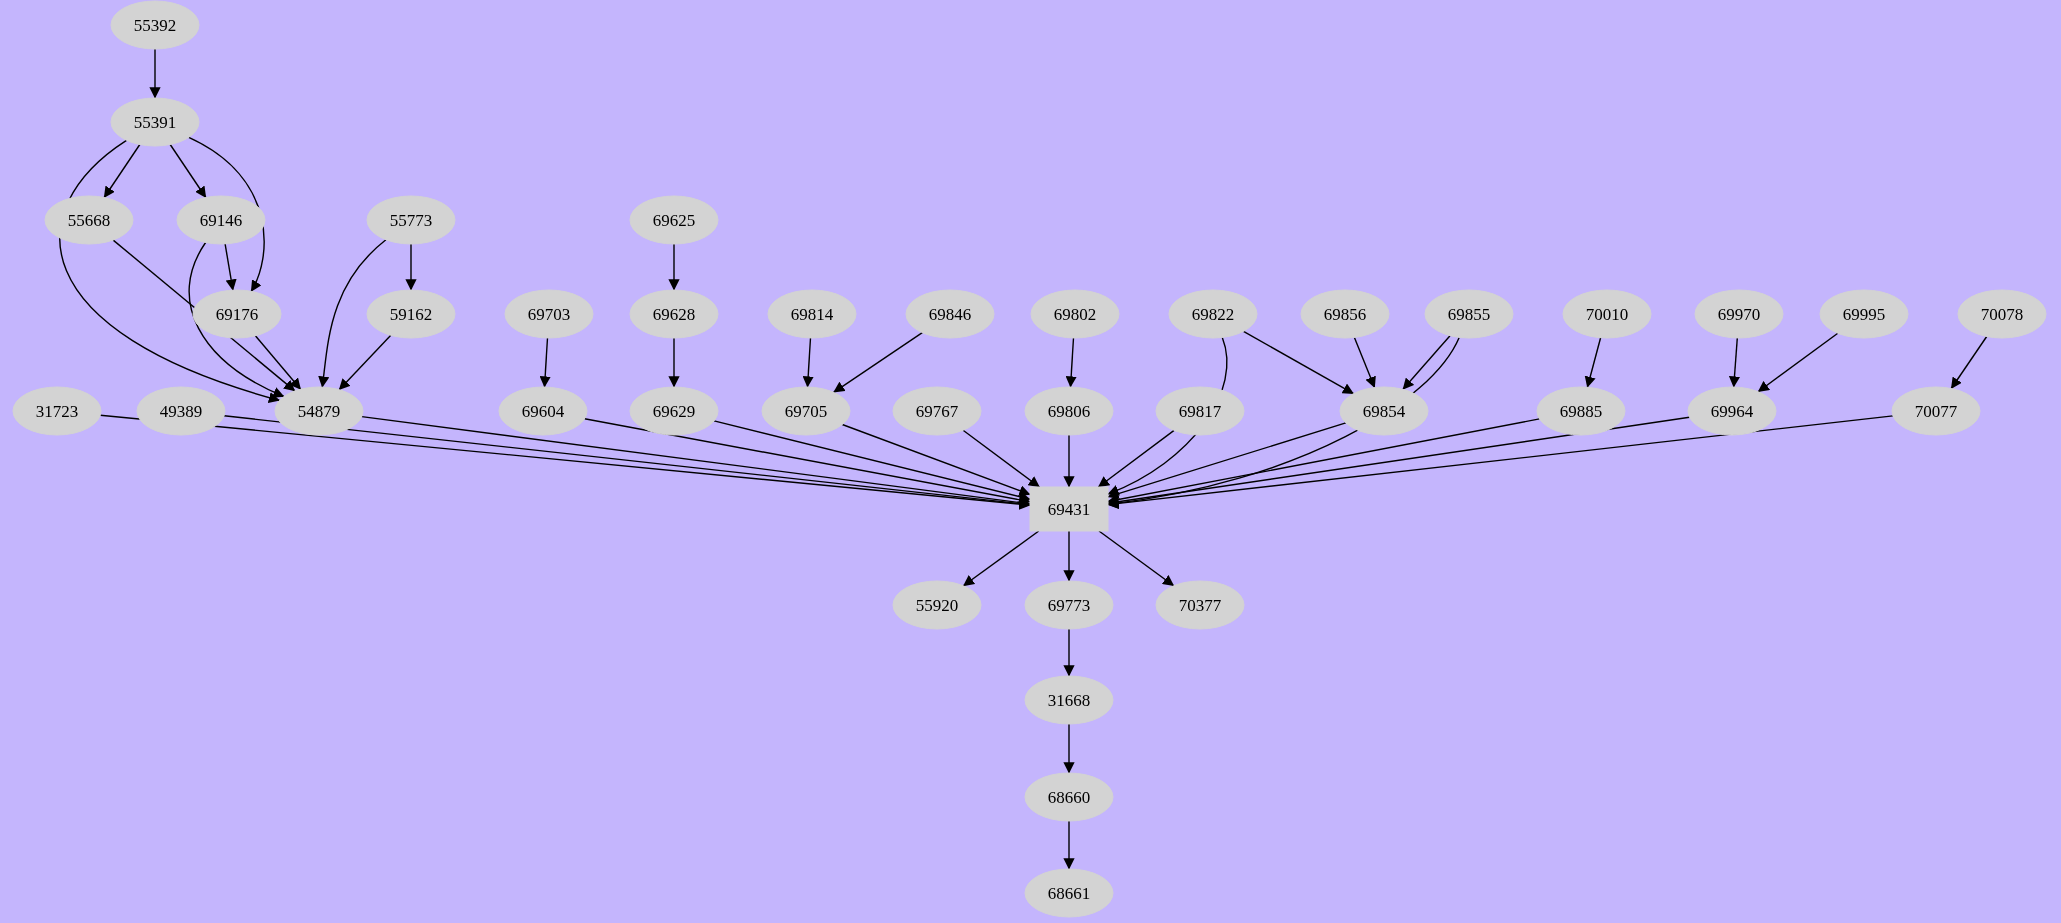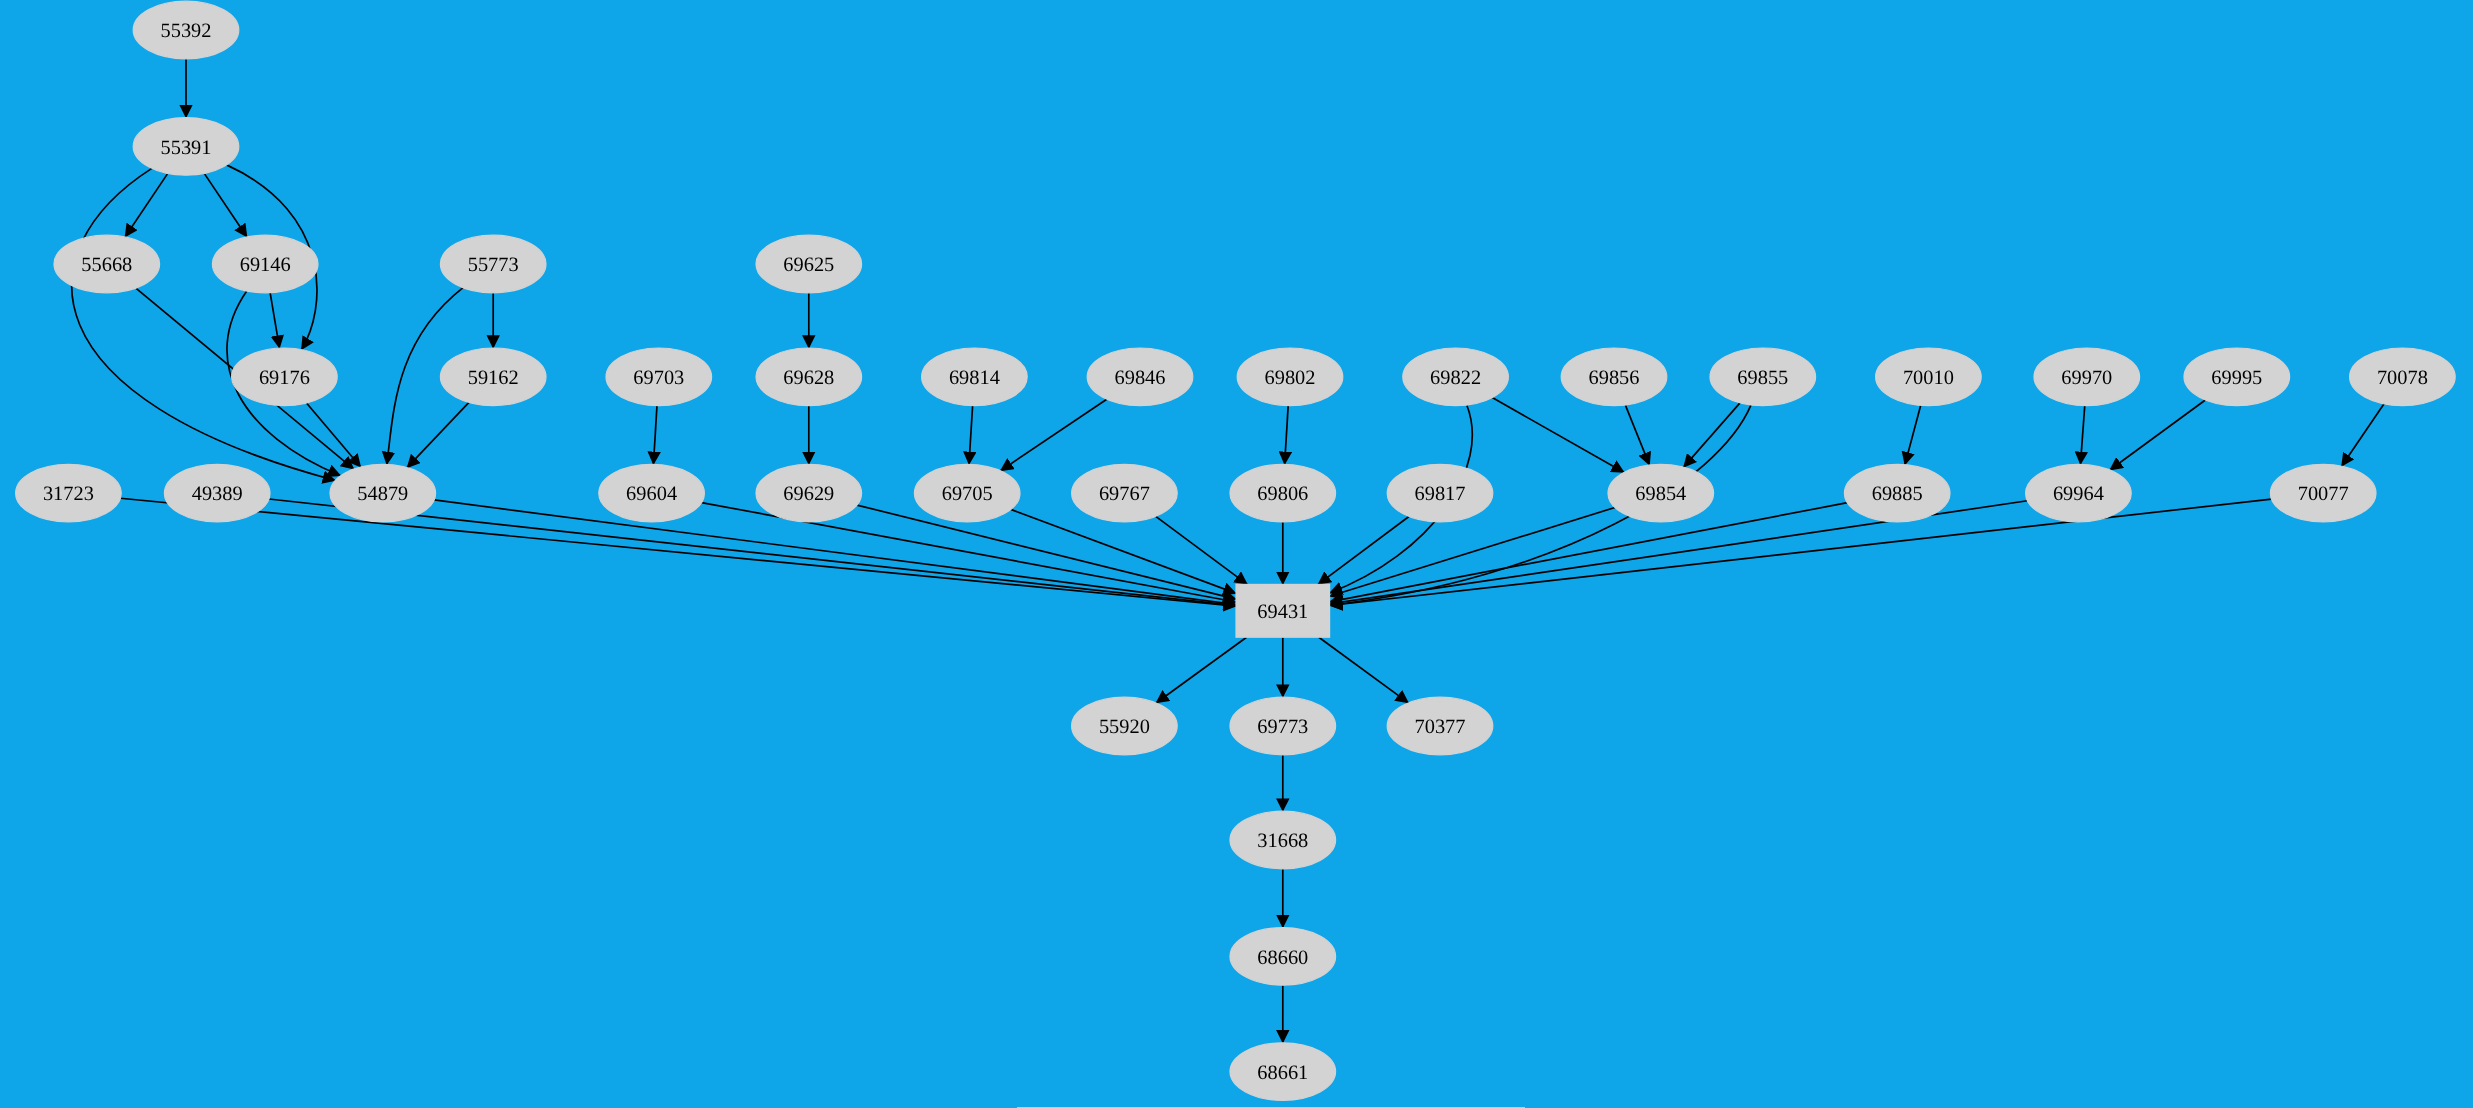--- a/index.html
+++ b/index.html
@@ -21,21 +21,21 @@
   }
   .node-label {
     font-family: "Liberation Serif", serif;
     font-size: 17px;
     text-anchor: middle;
   }
 </style>
 </head>
 <body>
 
-<div id="graph-wrap" style="background: #0ea5e9;">
+<div id="graph-wrap" style="background: #c4b5fd;">
   <svg id="graph-svg" width="2061" height="923" viewBox="0 0 2061 923" xmlns="http://www.w3.org/2000/svg">
     <defs>
       <marker id="arrowhead" viewBox="0 0 10 10" refX="9.5" refY="5" markerWidth="8" markerHeight="8" orient="auto">
         <path id="arrowhead-path" d="M 0 0 L 10 5 L 0 10 z" fill="#000000"></path>
       </marker>
     </defs>
     <g id="edge-layer">
         <path d="M155.0,49.0 L155.0,98.0" class="edge" stroke="#000000" marker-end="url(#arrowhead)"></path>
         <path d="M139.8,144.5 L104.2,197.5" class="edge" stroke="#000000" marker-end="url(#arrowhead)"></path>
         <path d="M170.2,144.5 L205.8,197.5" class="edge" stroke="#000000" marker-end="url(#arrowhead)"></path>

